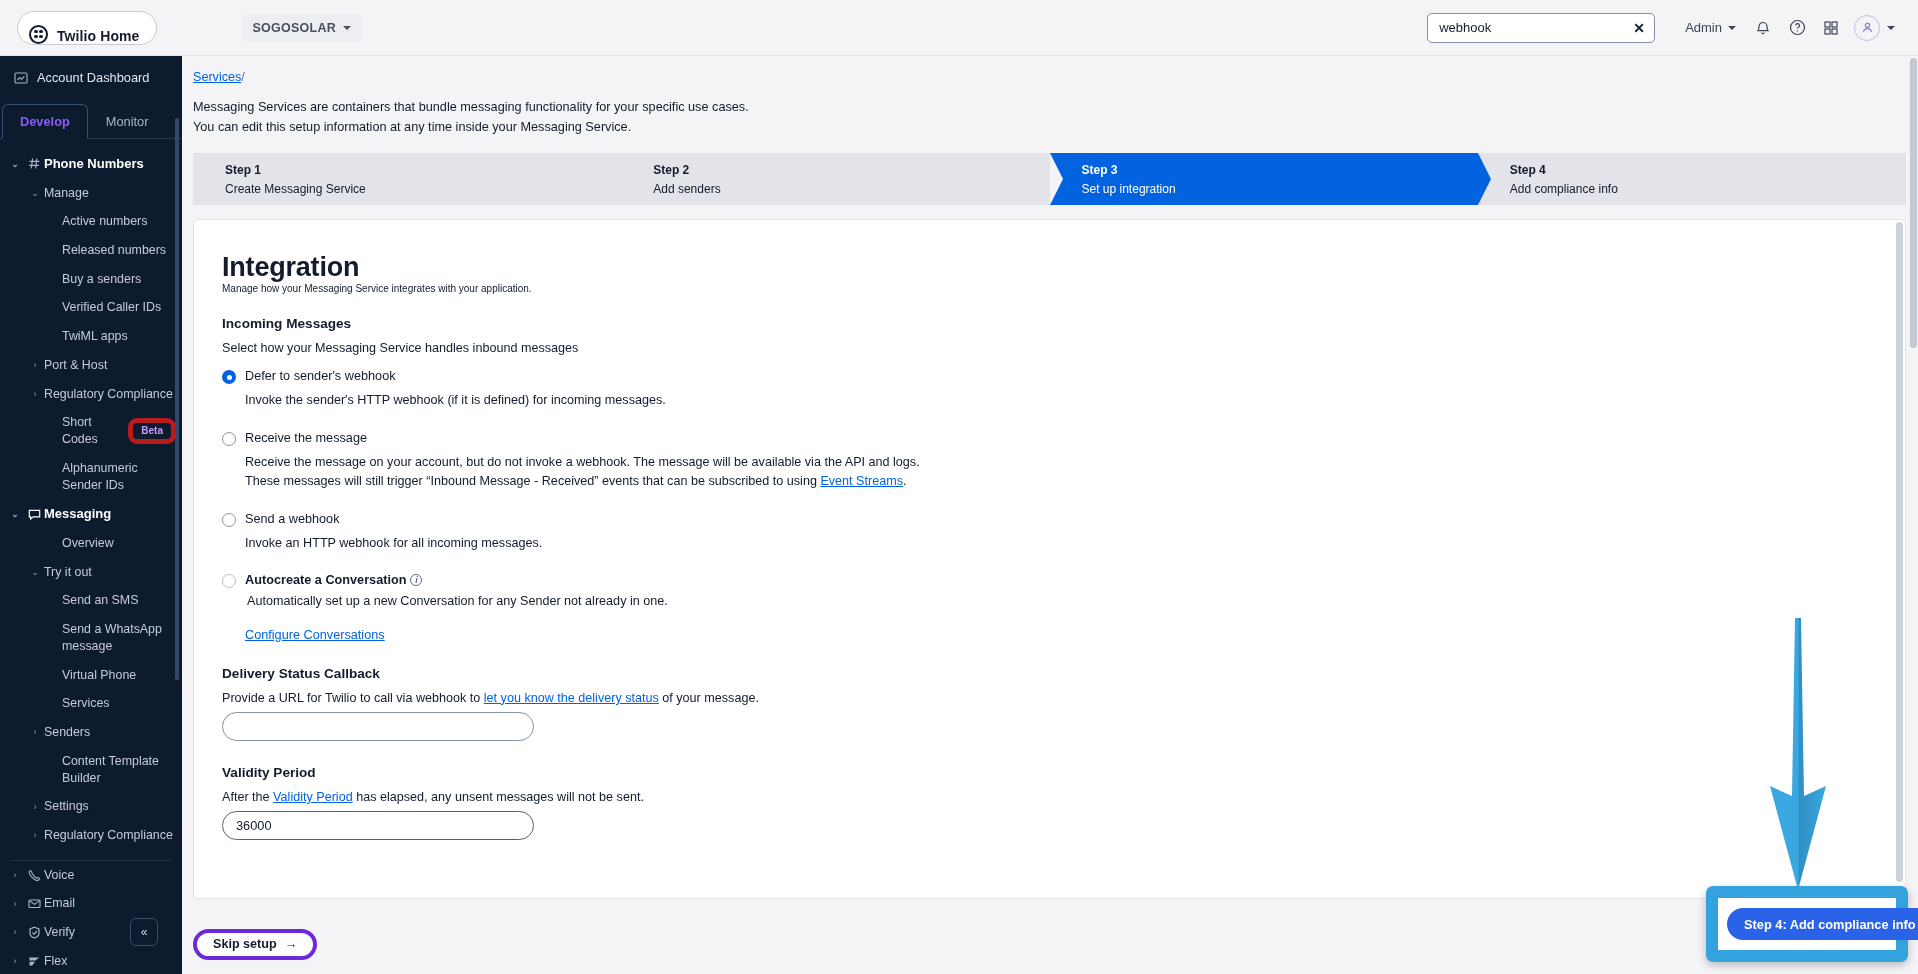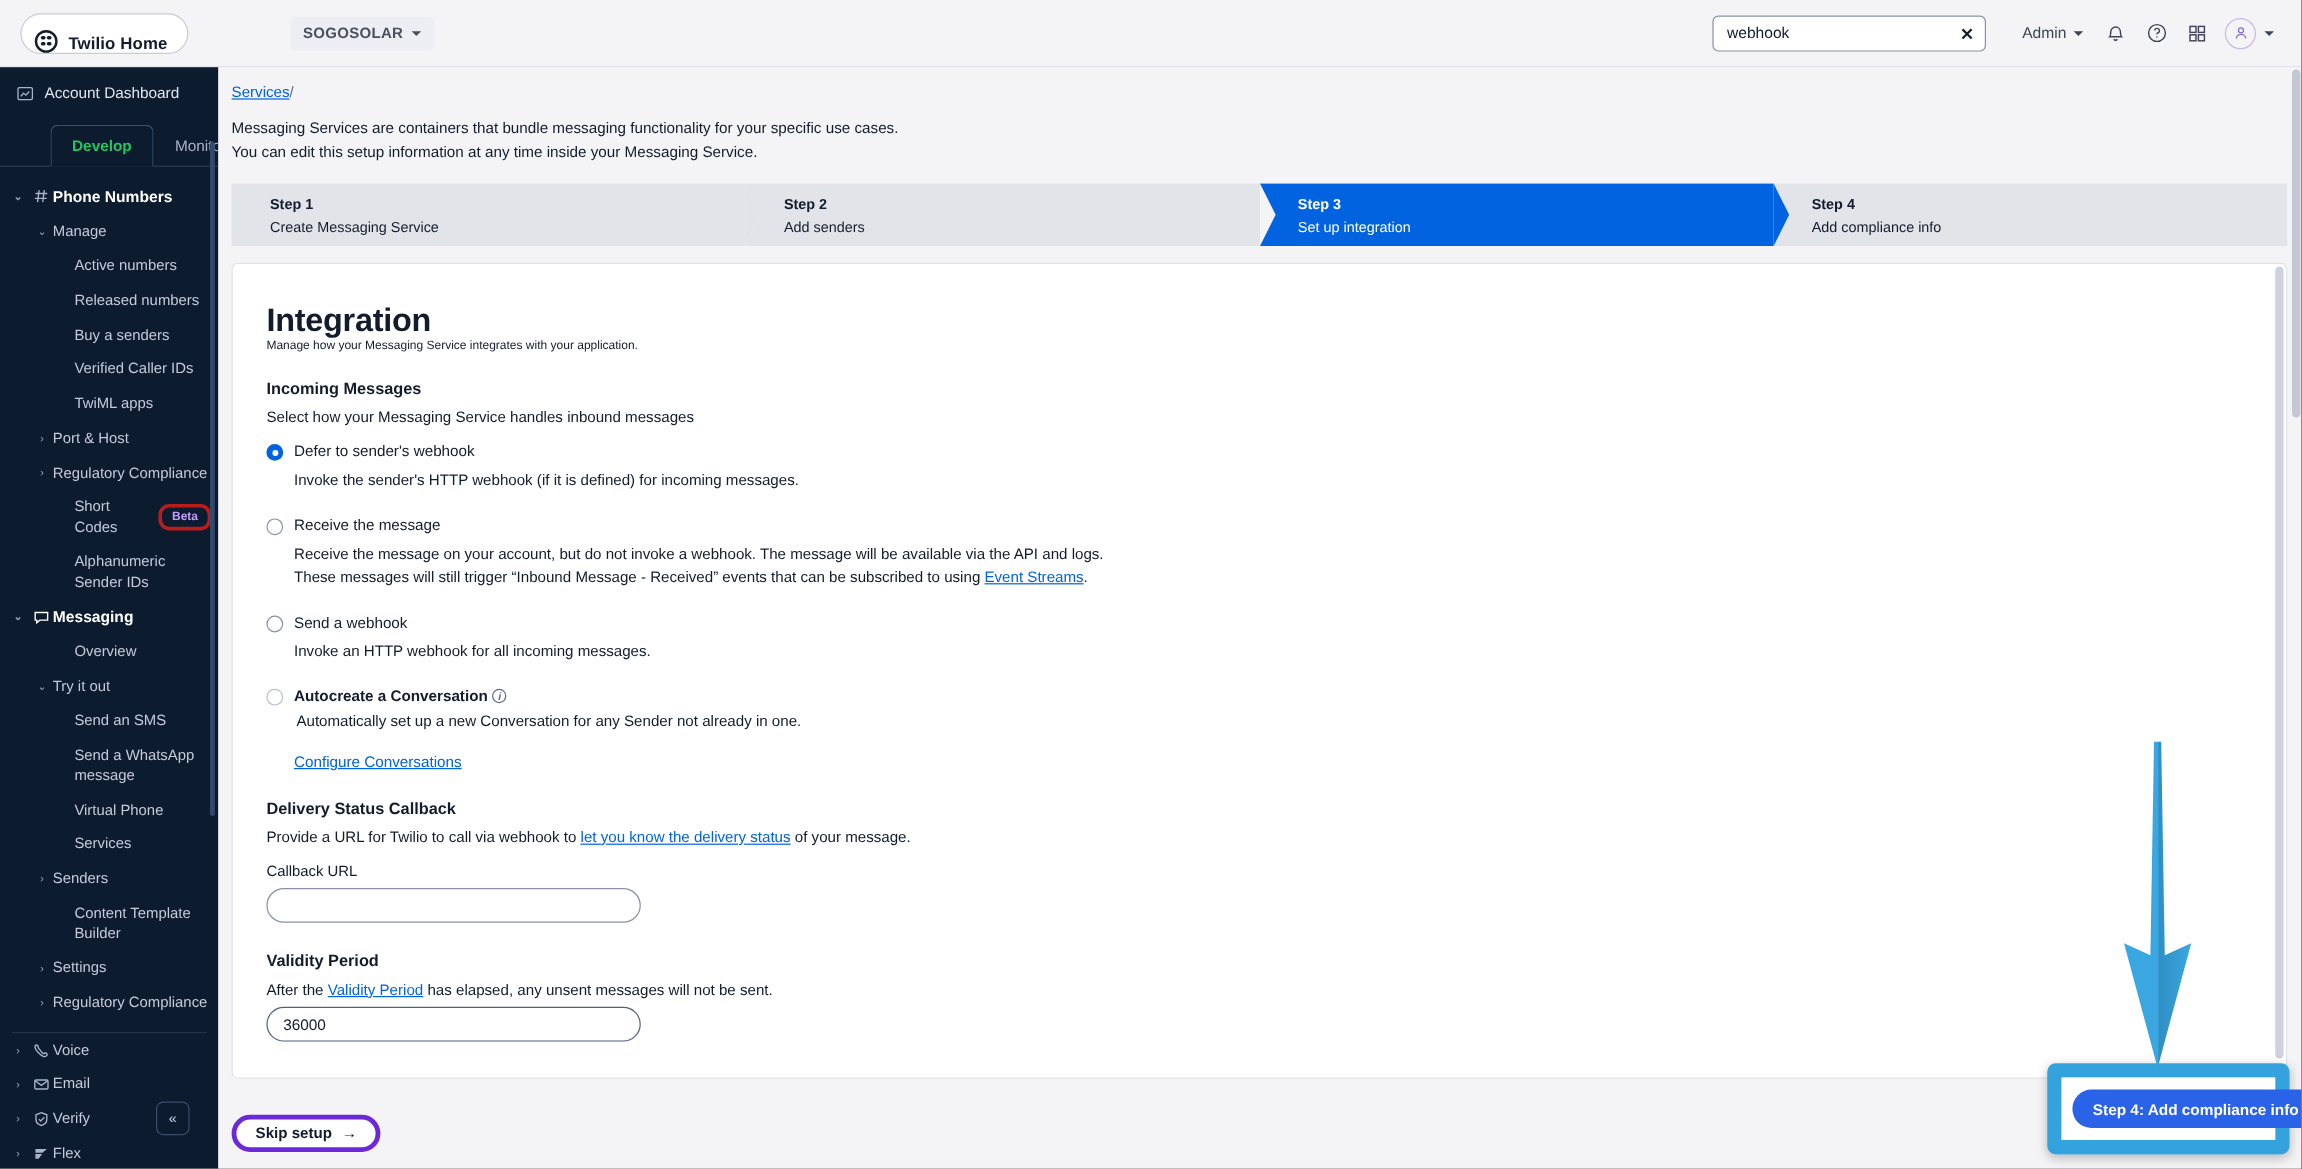--- a/index.html
+++ b/index.html
@@ -136,26 +136,25 @@
     padding-left: 2px;
   }
   .tab {
     font-size: 12.8px; padding: 9px 17px;
     color: #aab3c9; cursor: pointer;
     border: 1px solid transparent;
     border-bottom: none;
     position: relative; top: 1px;
   }
   .tab.active {
-    color: #22c55e; font-weight: 700;
+    color: #8b5cf6; font-weight: 700;
     background: #0d1b2e;
     border-color: #39506f;
     border-radius: 6px 6px 0 0;
     border-bottom: 1px solid #0d1b2e;
-    margin-left: 40px;
   }
   .nav { padding-top: 10px; position: relative; }
   .nav-row {
     display: flex; align-items: center;
     font-size: 12.4px;
     padding: 6px 6px 6px 0;
     cursor: pointer; color: #c5cadb;
     line-height: 1.35;
   }
   .nav-row.group { font-weight: 700; color: #ffffff; font-size: 13px; }
@@ -165,21 +164,21 @@
     font-size: 9px; color: #9aa4bd;
   }
   .nav-ico { width: 20px; flex: none; display: flex; align-items: center; justify-content: center; }
   .lvl0 { padding-left: 6px; }
   .lvl1 { padding-left: 26px; }
   .lvl2 { padding-left: 62px; }
   .badge-beta {
     margin-left: 10px;
     font-size: 10px; font-weight: 700;
     color: #c49bff;
-    border: 3px solid #b91c1c;
+    border: 5px solid #b91c1c;
     border-radius: 9px;
     padding: 1px 8px;
   }
   .side-scroll {
     position: absolute; right: 3px; top: 62px;
     width: 4px; height: 562px;
     background: #33496b; border-radius: 2px;
   }
   .side-divider {
     border-top: 1px solid #22324a;
@@ -681,21 +680,20 @@
           </div>
           <div class="radio-desc tight">Automatically set up a new Conversation for any Sender not already in one.</div>
           <div class="cfg-link">
             <a class="lnk" href="#">Configure Conversations</a>
           </div>
         </div>
 
         
         <h2 class="sec" style="margin-top:24px">Delivery Status Callback</h2>
         <div class="sec-sub"><span>Provide a URL for Twilio to call via webhook to </span><a class="lnk" href="#">let you know the delivery status</a><span> of your message.</span></div>
-        <div class="field-label">Callback URL</div>
         <input class="text-input" value="" style="">
 
         
         <h2 class="sec" style="margin-top:24px">Validity Period</h2>
         <div class="sec-sub"><span>After the </span><a class="lnk" href="#">Validity Period</a><span> has elapsed, any unsent messages will not be sent.</span></div>
         <div class="select-wrap">
           <input class="select-input" value="36000" style="">
           
         </div>
         

